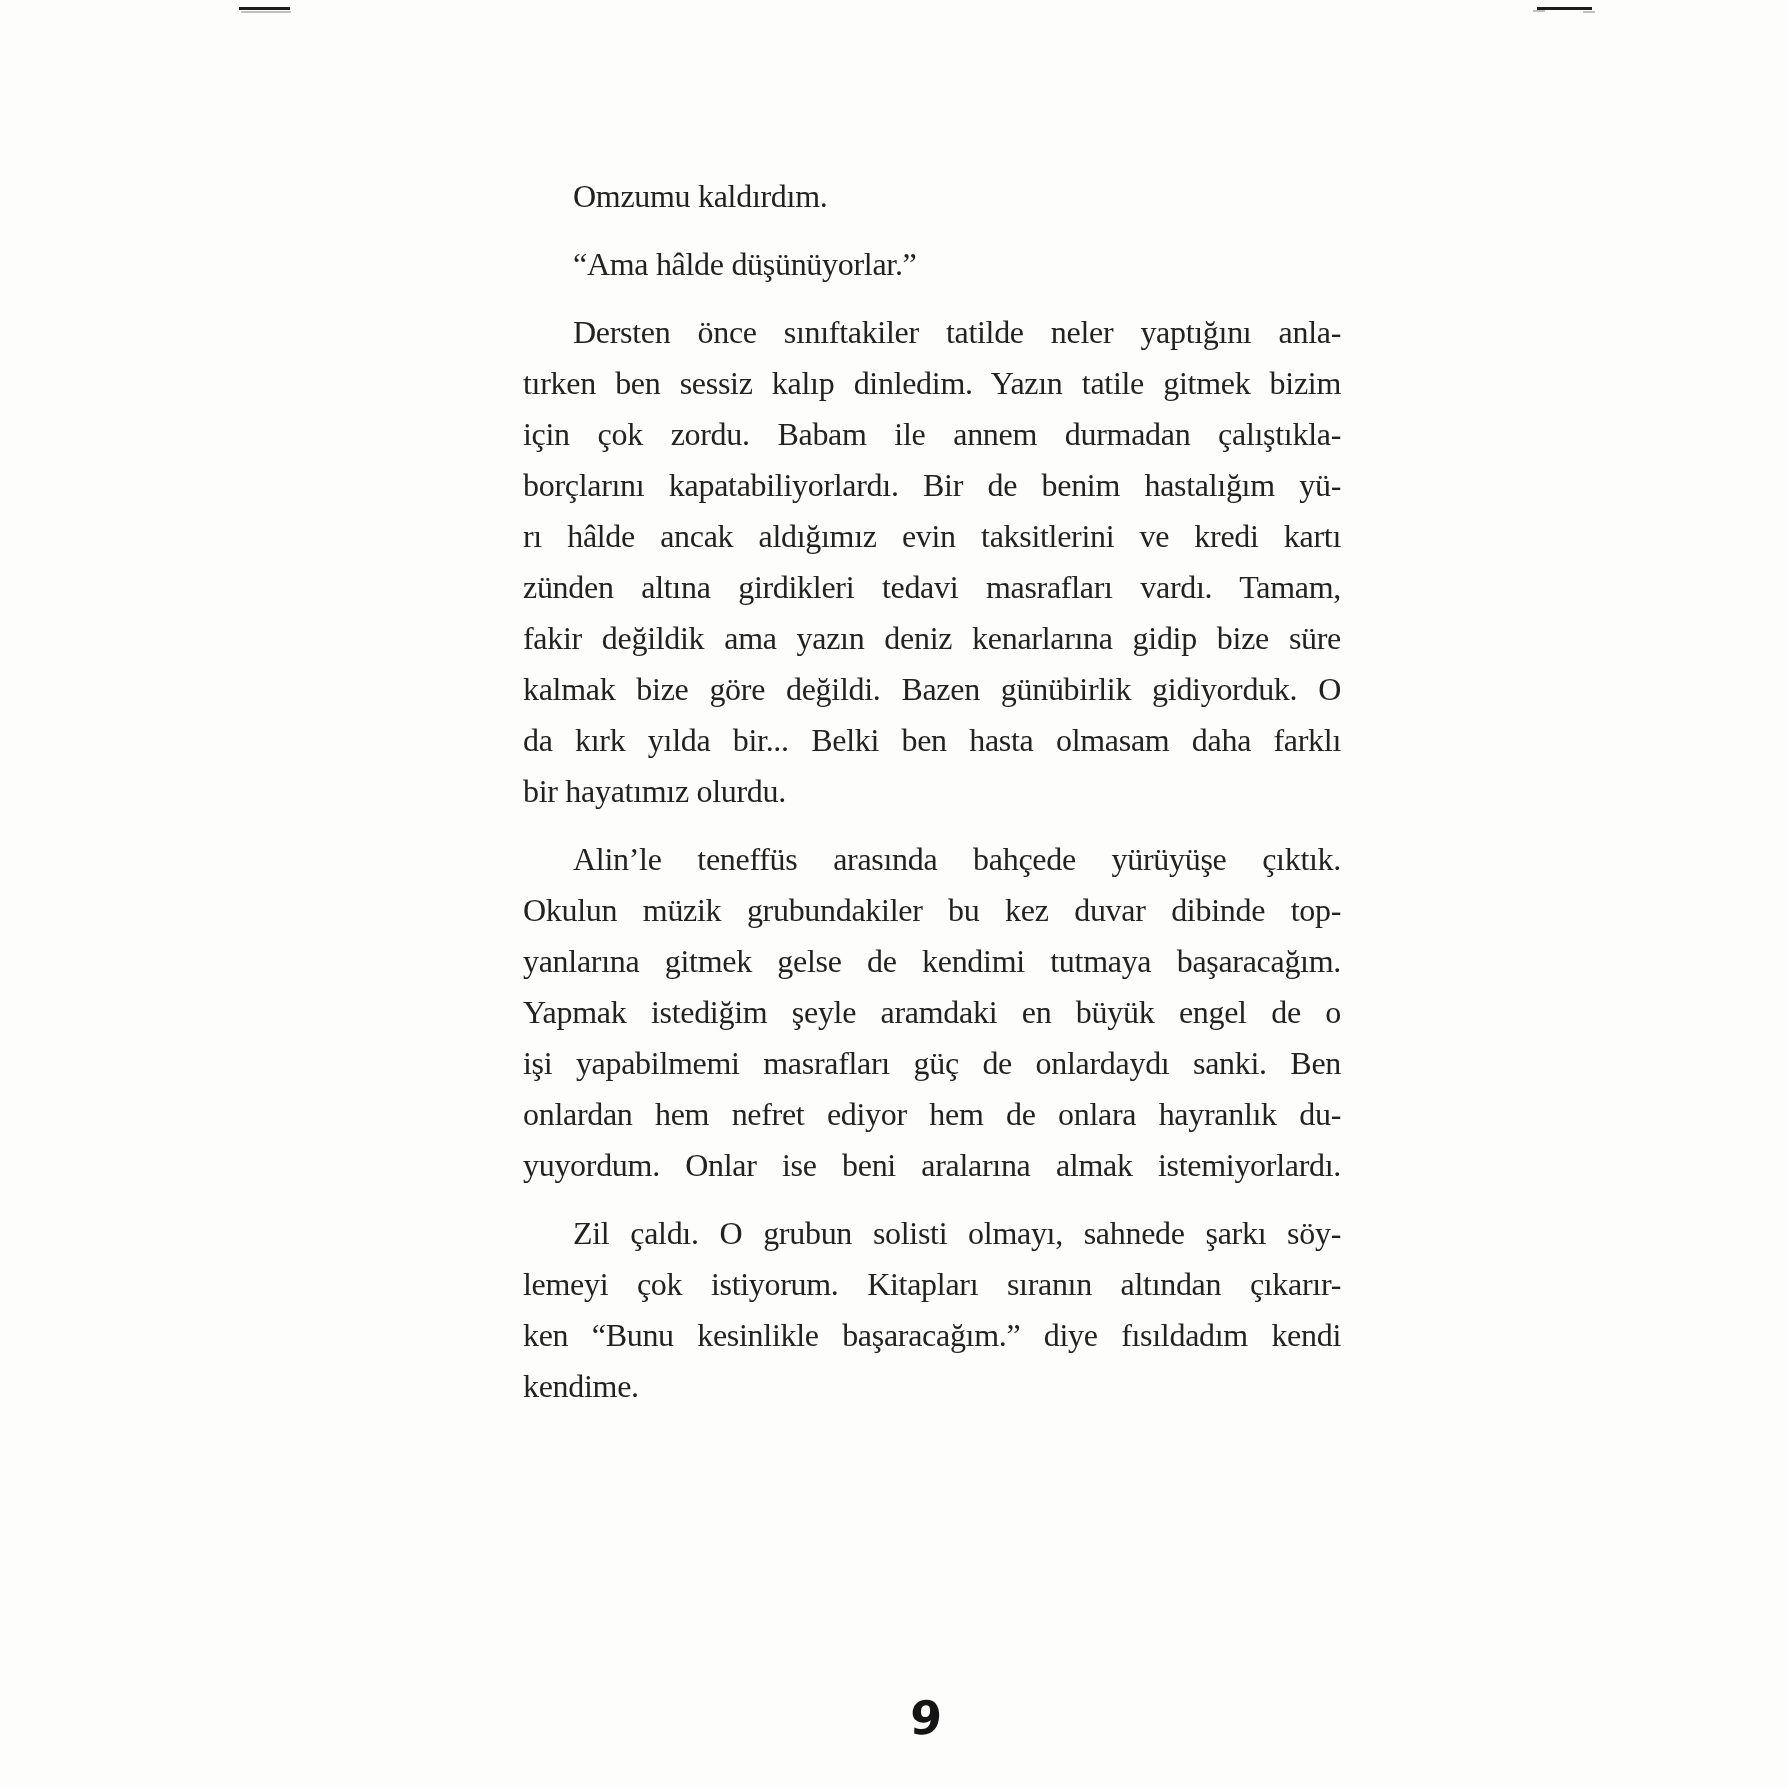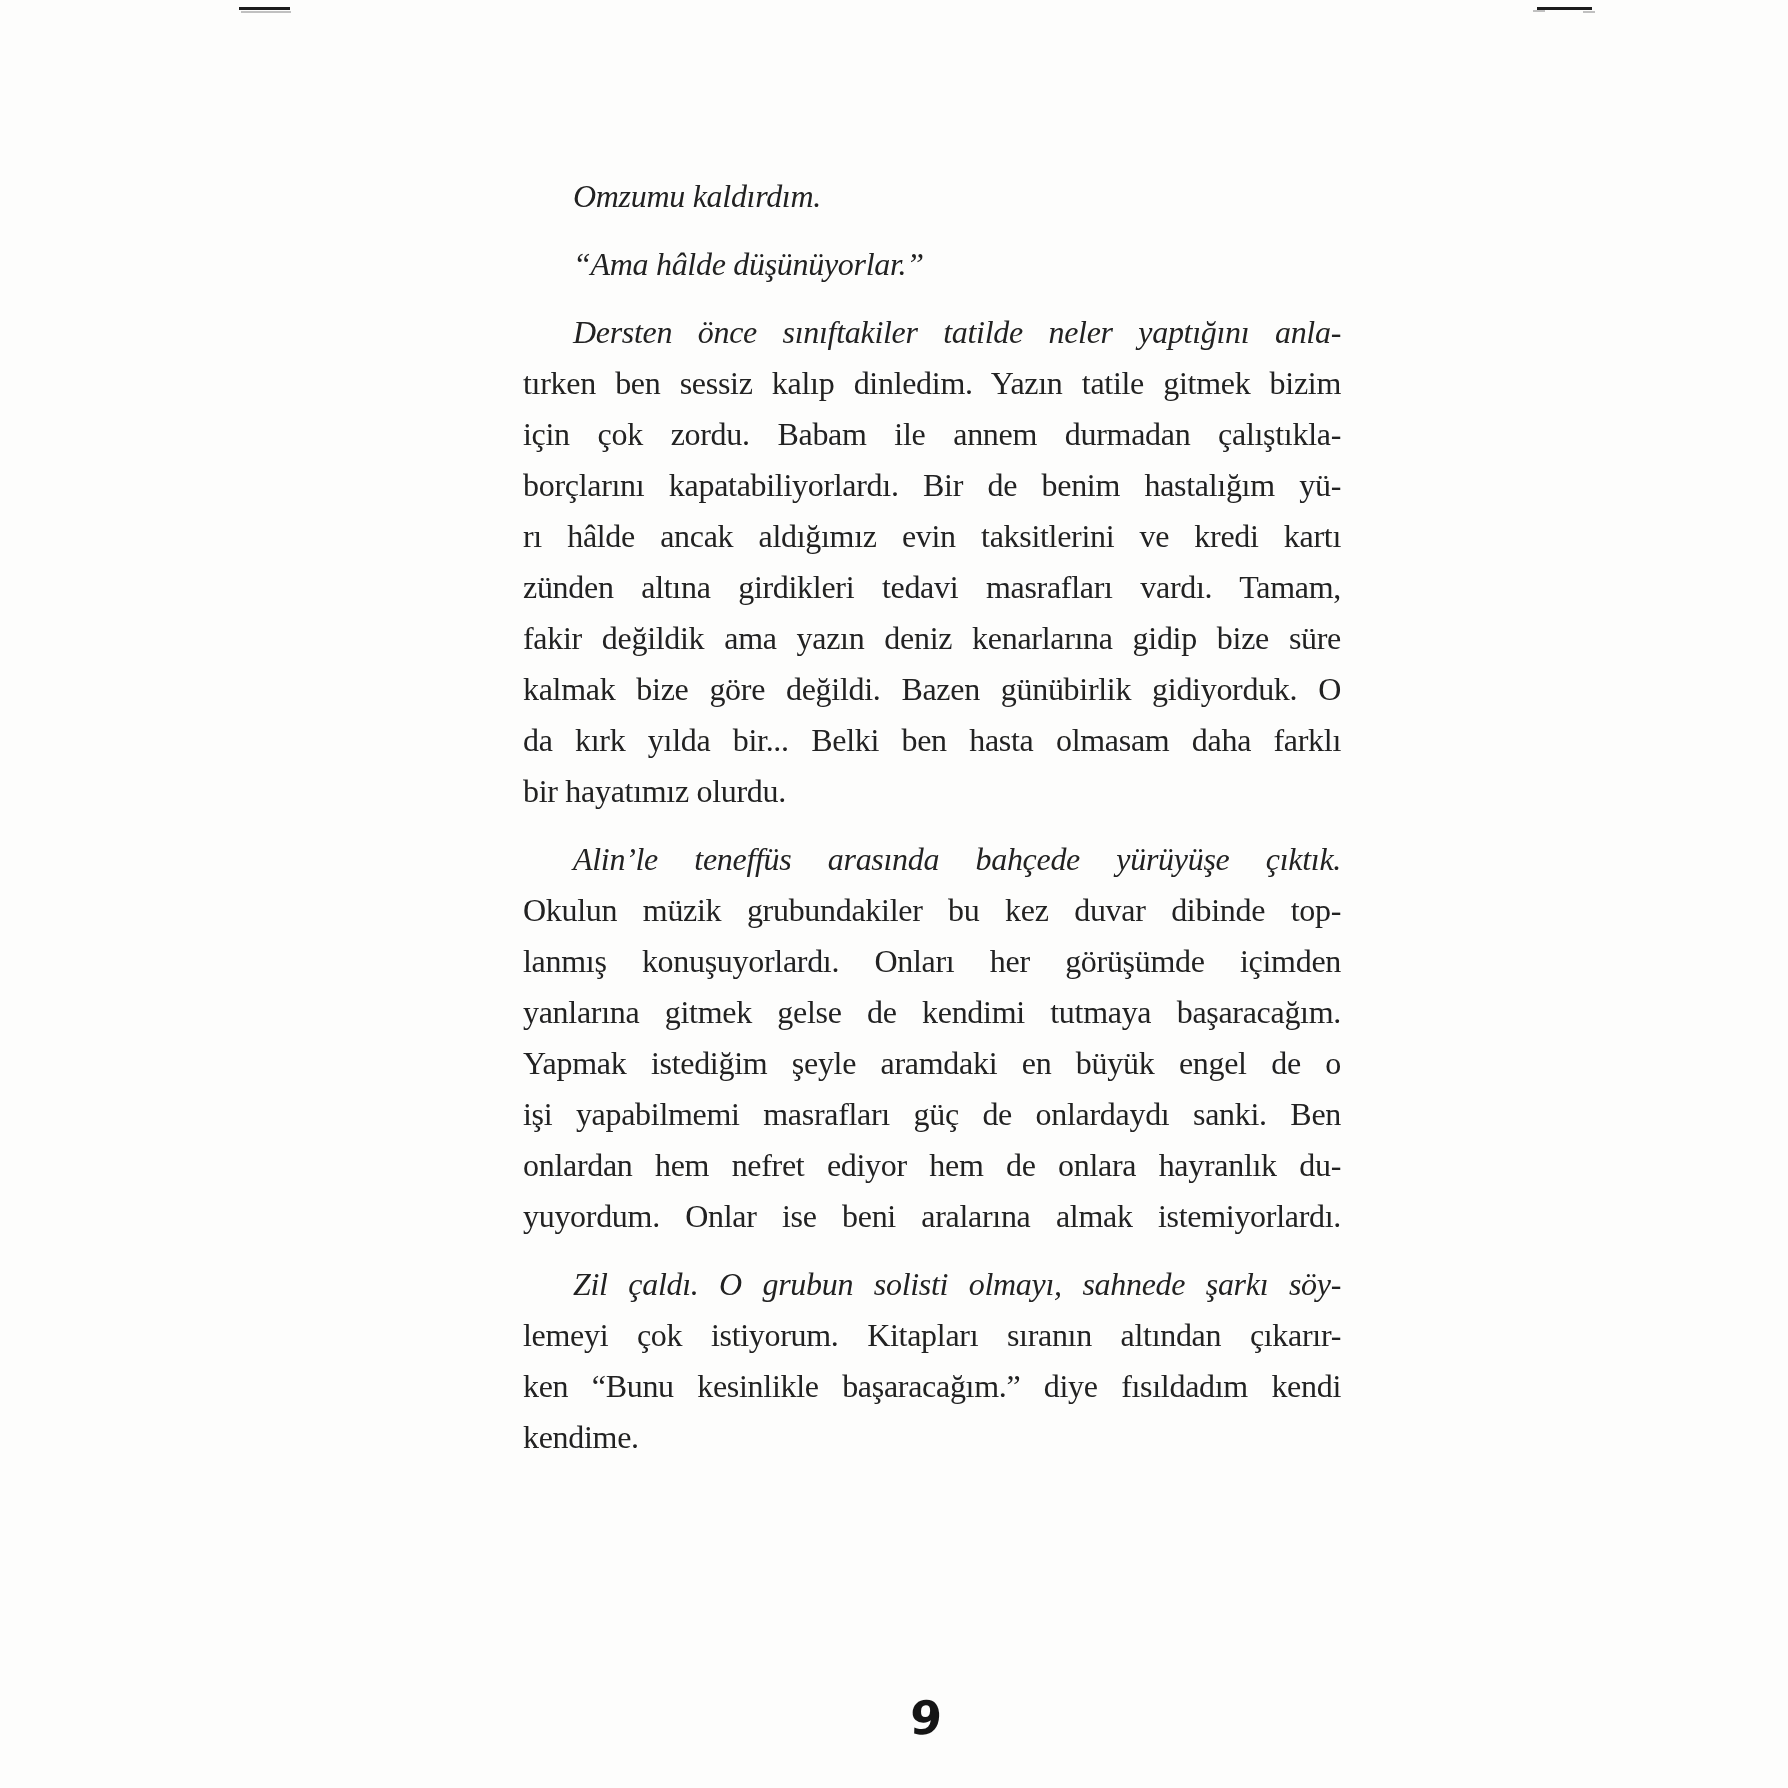--- a/index.html
+++ b/index.html
@@ -41,21 +41,21 @@
     font-size:32px;
     line-height:51px;
     letter-spacing:-0.3px;
     text-align:justify;
     text-align-last:justify;
   }
   .line.last{
     text-align:left;
     text-align-last:left;
   }
-  .line.first{text-indent:50px;font-style:italic;}
+  .line.first{text-indent:50px;}
 
   .page-number{
     position:absolute;
     left:896px;
     top:1693px;
     width:60px;
     text-align:center;
     font-family:"DejaVu Sans",sans-serif;
     font-weight:700;
     font-size:46px;
@@ -98,21 +98,20 @@
       <div class="line">zünden altına girdikleri tedavi masrafları vardı. Tamam,</div>
       <div class="line">fakir değildik ama yazın deniz kenarlarına gidip bize süre</div>
       <div class="line">kalmak bize göre değildi. Bazen günübirlik gidiyorduk. O</div>
       <div class="line">da kırk yılda bir... Belki ben hasta olmasam daha farklı</div>
       <div class="line last">bir hayatımız olurdu.</div>
     </div>
 
     <div class="para">
       <div class="line first">Alin’le teneffüs arasında bahçede yürüyüşe çıktık.</div>
       <div class="line">Okulun müzik grubundakiler bu kez duvar dibinde top-</div>
-      <div class="line">lanmış konuşuyorlardı. Onları her görüşümde içimden</div>
       <div class="line">yanlarına gitmek gelse de kendimi tutmaya başaracağım.</div>
       <div class="line">Yapmak istediğim şeyle aramdaki en büyük engel de o</div>
       <div class="line">işi yapabilmemi masrafları güç de onlardaydı sanki. Ben</div>
       <div class="line">onlardan hem nefret ediyor hem de onlara hayranlık du-</div>
       <div class="line">yuyordum. Onlar ise beni aralarına almak istemiyorlardı.</div>
     </div>
 
     <div class="para">
       <div class="line first">Zil çaldı. O grubun solisti olmayı, sahnede şarkı söy-</div>
       <div class="line">lemeyi çok istiyorum. Kitapları sıranın altından çıkarır-</div>

